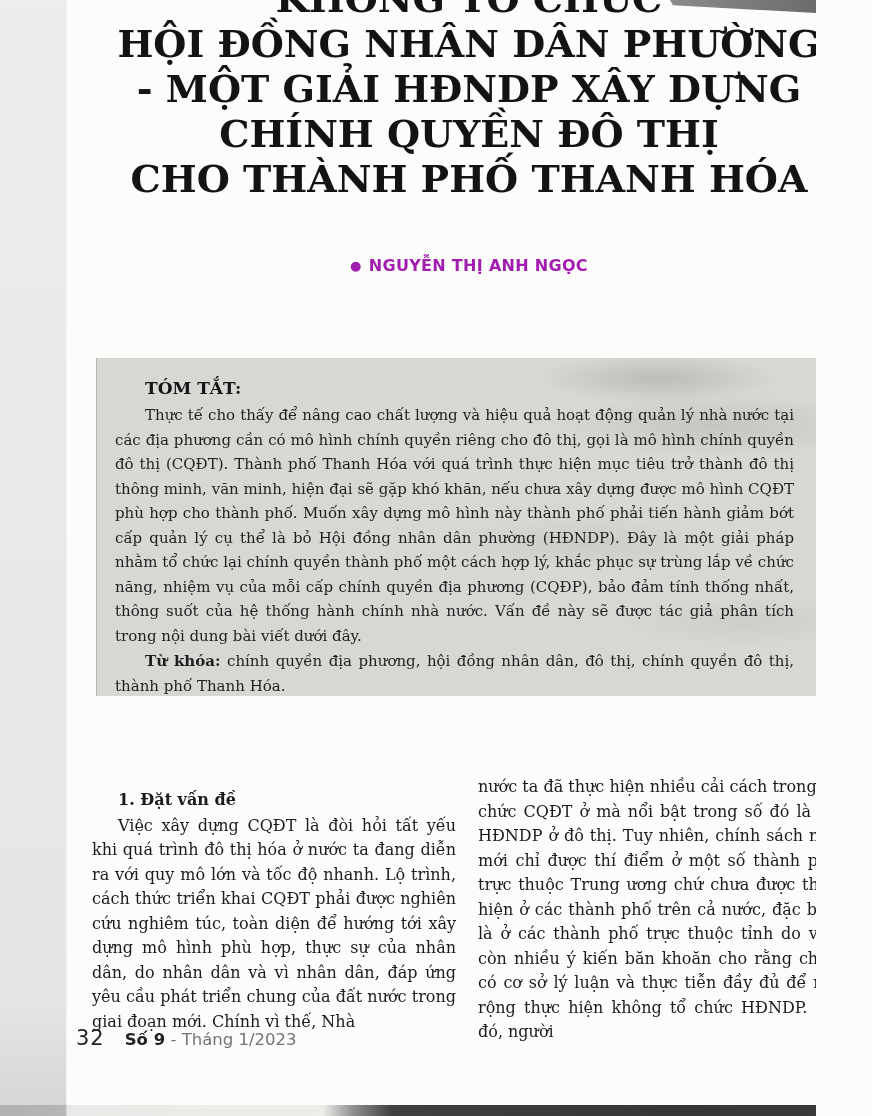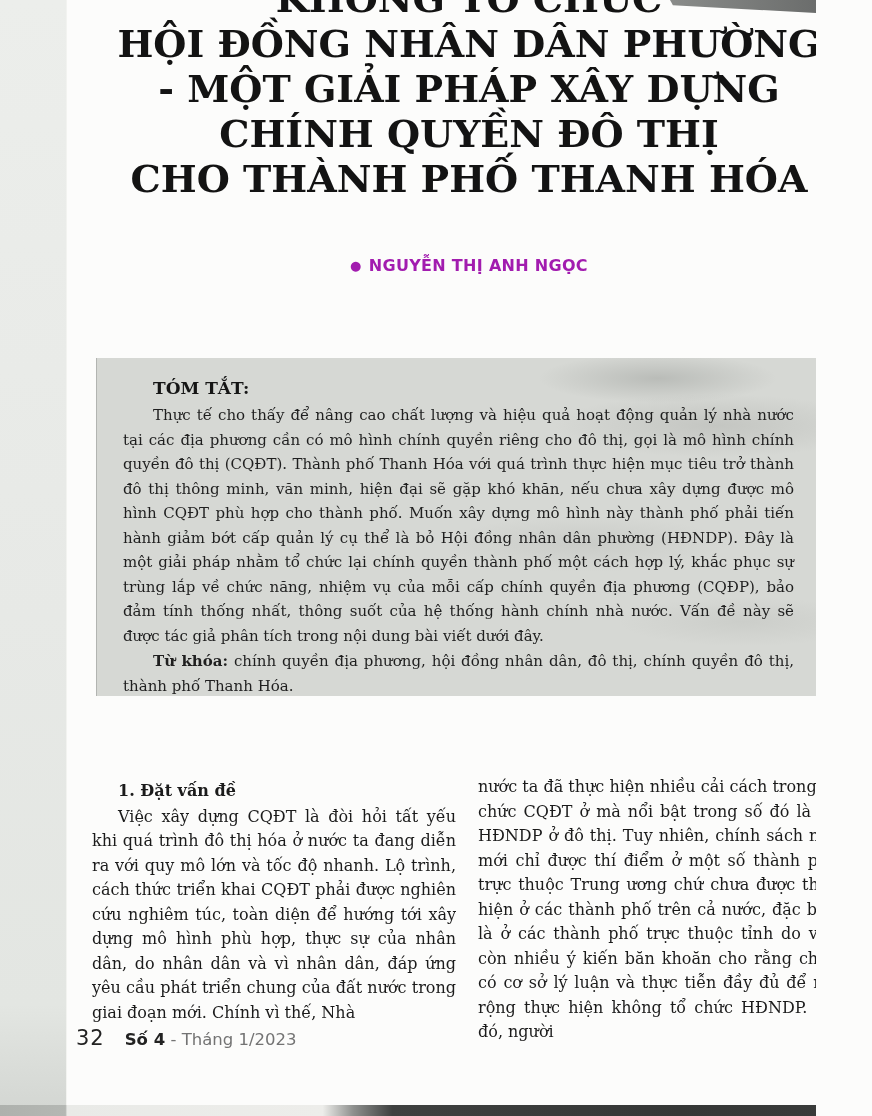--- a/index.html
+++ b/index.html
@@ -74,21 +74,21 @@
     font-size: 13px;
     vertical-align: 1px;
     margin-right: 7px;
   }
   
   .abstract-box {
     position: absolute;
     left: 96px; top: 358px;
     width: 720px; height: 338px;
     box-sizing: border-box;
-    padding: 20px 22px 0 26px;
+    padding: 20px 22px 0 18px;
     background:
       radial-gradient(ellipse 170px 35px at 78% 6%, rgba(120,124,120,0.30), transparent 70%),
       radial-gradient(ellipse 230px 45px at 86% 20%, rgba(130,132,128,0.22), transparent 70%),
       radial-gradient(ellipse 200px 40px at 68% 55%, rgba(130,132,128,0.14), transparent 70%),
       radial-gradient(ellipse 180px 35px at 90% 78%, rgba(130,132,128,0.12), transparent 70%),
       #d6d8d4;
     border-left: 1px solid #b2b4b1;
     overflow: hidden;
   }
   .abstract-heading {
@@ -115,21 +115,21 @@
     font-size: 16px;
     line-height: 24.5px;
     text-align: justify;
     color: #1b1b1b;
   }
   .column-left  { left: 92px;  width: 364px; }
   .column-right { left: 478px; width: 360px; }
   .section-heading {
     font-weight: bold;
     text-indent: 26px;
-    margin: 4px 0 1px 0;
+    margin: 13px 0 1px 0;
   }
   .column p { margin: 0; }
   .column-left p { text-indent: 26px; }
   
   .footer {
     position: absolute;
     left: 76px; top: 1026px;
     display: flex;
     align-items: baseline;
     gap: 20px;
@@ -145,21 +145,21 @@
 <body>
 
 <div class="page">
 
   <div class="left-strip"></div>
   <div class="top-right-artifact"></div>
 
   <header class="title-block">
     <div class="title-line">KHÔNG TỔ CHỨC</div>
     <div class="title-line">HỘI ĐỒNG NHÂN DÂN PHƯỜNG</div>
-    <div class="title-line">- MỘT GIẢI PHÁP XÂY DỰNG</div>
+    <div class="title-line">- MỘT GIẢI HĐNDP XÂY DỰNG</div>
     <div class="title-line">CHÍNH QUYỀN ĐÔ THỊ</div>
     <div class="title-line">CHO THÀNH PHỐ THANH HÓA</div>
   </header>
 
   <div class="author-row">
     <span class="bullet">●</span><span class="author-name">NGUYỄN THỊ ANH NGỌC</span>
   </div>
 
   <section class="abstract-box">
     <div class="abstract-heading">TÓM TẮT:</div>
@@ -171,18 +171,18 @@
     <div class="section-heading">1. Đặt vấn đề</div>
     <p>Việc xây dựng CQĐT là đòi hỏi tất yếu khi quá trình đô thị hóa ở nước ta đang diễn ra với quy mô lớn và tốc độ nhanh. Lộ trình, cách thức triển khai CQĐT phải được nghiên cứu nghiêm túc, toàn diện để hướng tới xây dựng mô hình phù hợp, thực sự của nhân dân, do nhân dân và vì nhân dân, đáp ứng yêu cầu phát triển chung của đất nước trong giai đoạn mới. Chính vì thế, Nhà</p>
   </section>
 
   <section class="column column-right">
     <p>nước ta đã thực hiện nhiều cải cách trong tổ chức CQĐT ở mà nổi bật trong số đó là bỏ HĐNDP ở đô thị. Tuy nhiên, chính sách này mới chỉ được thí điểm ở một số thành phố trực thuộc Trung ương chứ chưa được thực hiện ở các thành phố trên cả nước, đặc biệt là ở các thành phố trực thuộc tỉnh do vẫn còn nhiều ý kiến băn khoăn cho rằng chưa có cơ sở lý luận và thực tiễn đầy đủ để mở rộng thực hiện không tổ chức HĐNDP. Do đó, người</p>
   </section>
 
   <footer class="footer">
     <span class="page-num">32</span>
-    <span class="issue"><span class="issue-bold">Số 4</span><span class="issue-rest"> - Tháng 1/2023</span></span>
+    <span class="issue"><span class="issue-bold">Số 9</span><span class="issue-rest"> - Tháng 1/2023</span></span>
   </footer>
 
   <div class="bottom-band"></div>
 
 </div>
 
 </body></html>

